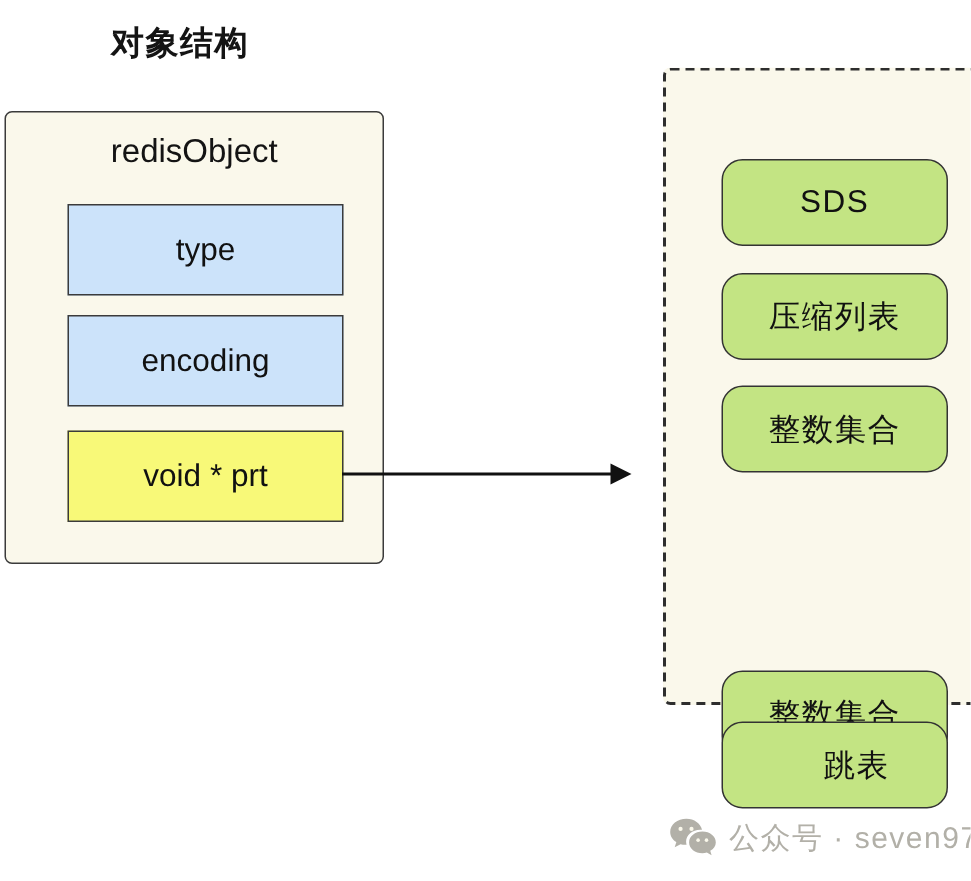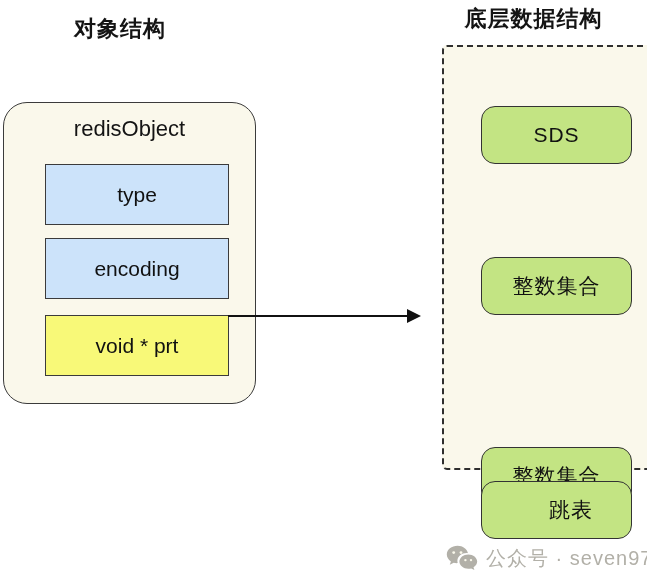--- a/index.html
+++ b/index.html
@@ -21,23 +21,22 @@
     color: #141414;
   }
   .left-title  { left: 0px;   top: 14px; width: 240px; }
   .right-title { left: 420px; top: 4px;  width: 227px; }
 
   .redis-object-box {
     position: absolute;
     left: 3px; top: 74px;
     width: 253px; height: 302px;
     border: 1.5px solid #3b3b3b;
-    border-radius: 24px;
+    border-radius: 5px;
     box-sizing: border-box;
-    margin-top: 28px;
   }
   .redis-object-label {
     position: absolute;
     left: 0; top: 13px; width: 100%;
     text-align: center;
     font-size: 22px;
     color: #141414;
   }
   .field {
     position: absolute;
@@ -100,24 +99,24 @@
     <div class="field field-0" style="background-color: rgb(204, 227, 250);">type</div>
     <div class="field field-1" style="background-color: rgb(204, 227, 250);">encoding</div>
     <div class="field field-2" style="background-color: rgb(248, 249, 120);">void * prt</div>
   </div>
 
   <svg class="arrow-svg" width="196" height="24" viewBox="0 0 196 24">
     <line x1="1" y1="12" x2="182" y2="12" stroke="#111" stroke-width="2"></line>
     <polygon points="180,5 194,12 180,19" fill="#111"></polygon>
   </svg>
 
-  <div class="panel-title right-title">底层数据结构</div>
 
   <div class="dashed-box" style="background-color: rgb(250, 248, 235);">
     <div class="structure structure-0" style="background-color: rgb(195, 228, 131);">SDS</div>
+    <div class="structure structure-1" style="background-color: rgb(195, 228, 131);">压缩列表</div>
     <div class="structure structure-2" style="background-color: rgb(195, 228, 131);">整数集合</div>
     <div class="structure structure-4" style="background-color: rgb(195, 228, 131);">整数集合</div>
     <div class="structure structure-5" style="background-color: rgb(195, 228, 131);">跳表</div>
   </div>
 
   <div class="watermark">
     <svg width="32" height="27" viewBox="0 0 32 27">
       <path fill="#b2b0a8" d="M11.6 0.8C5.6 0.8 0.8 4.7 0.8 9.6c0 2.8 1.6 5.2 4.1 6.8l-1.1 3.4 3.9-2c1 .3 2 .4 3.1.4.3 0 .6 0 .9-.1-.2-.7-.3-1.4-.3-2.1 0-4.4 4.2-7.9 9.3-7.9.4 0 .9 0 1.3.1C21.1 4 16.8 0.8 11.6 0.8z"></path>
       <circle fill="#faf8eb" cx="7.7" cy="7.6" r="1.4"></circle>
       <circle fill="#faf8eb" cx="15" cy="7.6" r="1.4"></circle>

